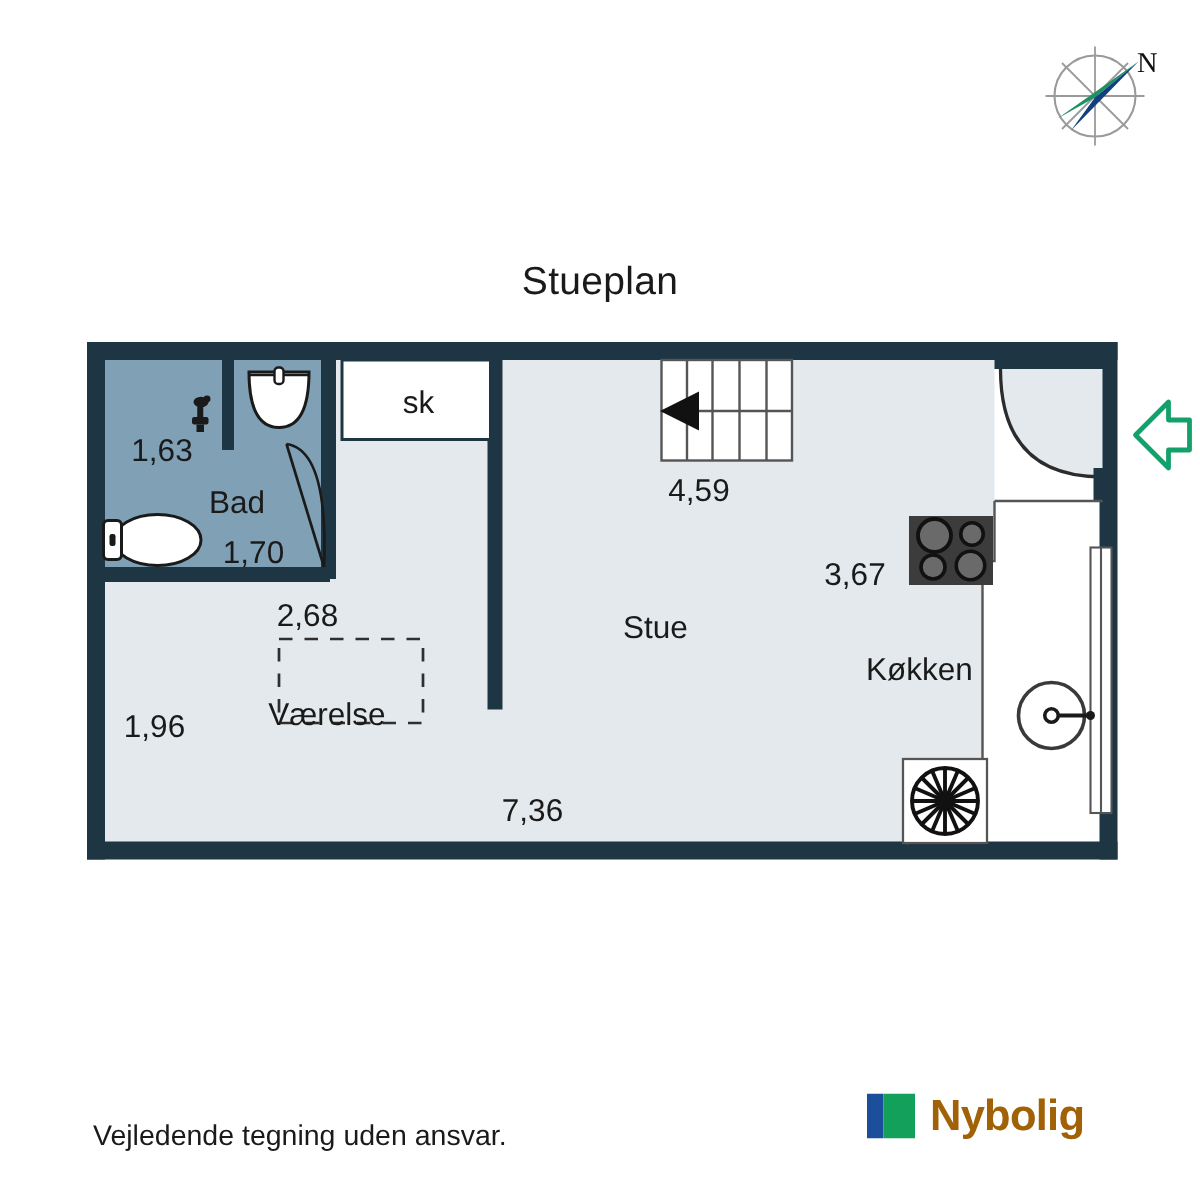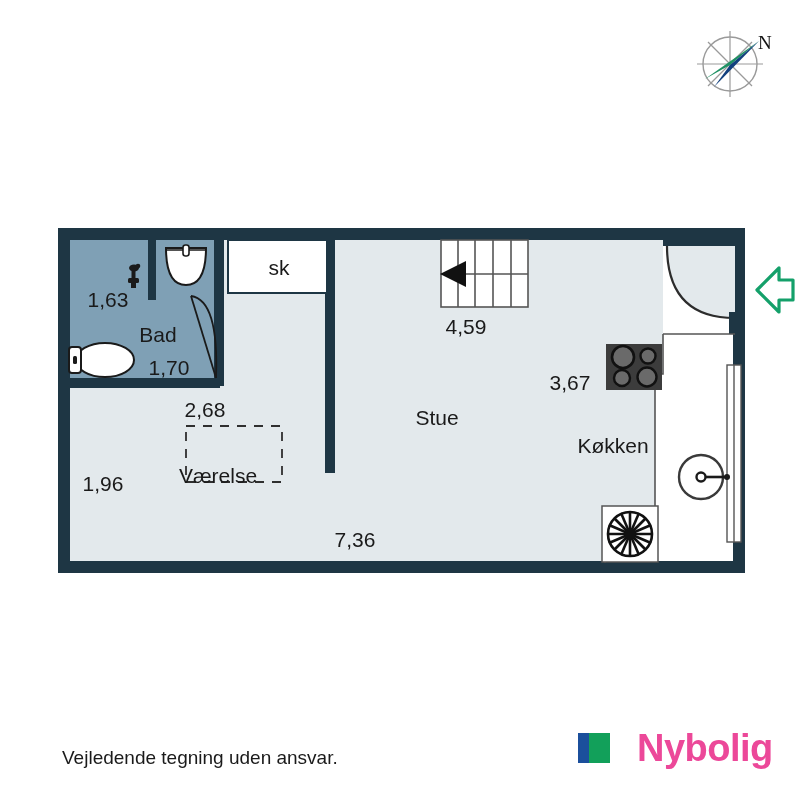--- a/index.html
+++ b/index.html
@@ -67,26 +67,25 @@
     display: flex;
     align-items: center;
     gap: 10px;
   }
   #brand-mark {
     width: 32px;
     height: 30px;
     display: block;
   }
   #brand-name {
-    font-size: 38px;
+    font-size: 29px;
     font-weight: bold;
-    color: #ec4899;
+    color: #a16207;
     letter-spacing: -0.5px;
     line-height: 1;
-    margin-left: 17px;
   }
   .plan-text {
     font-family: "Liberation Sans", sans-serif;
     fill: #1a1a1a;
   }
 </style>
 </head>
 <body>
 
 <div id="page">
@@ -95,20 +94,21 @@
     <circle cx="38" cy="40" r="27" fill="none" stroke="#9a9a9a" stroke-width="1.4"></circle>
     <line x1="38" y1="7" x2="38" y2="73" stroke="#9a9a9a" stroke-width="1.2"></line>
     <line x1="5" y1="40" x2="71" y2="40" stroke="#9a9a9a" stroke-width="1.2"></line>
     <line x1="16" y1="18" x2="60" y2="62" stroke="#9a9a9a" stroke-width="1.2"></line>
     <line x1="60" y1="18" x2="16" y2="62" stroke="#9a9a9a" stroke-width="1.2"></line>
     <polygon points="67,17 38,41 13,55" fill="#1e9163"></polygon>
     <polygon points="67,17 38,41 22,63" fill="#12407e"></polygon>
   </svg>
   <div id="compass-label">N</div>
 
+  <div id="plan-title">Stueplan</div>
 
   <svg id="floorplan-svg" viewBox="0 0 800 800">
 
     <g>
 
       <rect x="68" y="238" width="667" height="325" fill="#e3e9ec"></rect>
 
       <rect x="68" y="238" width="152" height="143" fill="#7fa0b5"></rect>
 
       <rect x="228" y="238" width="103" height="55" fill="#ffffff"></rect>

